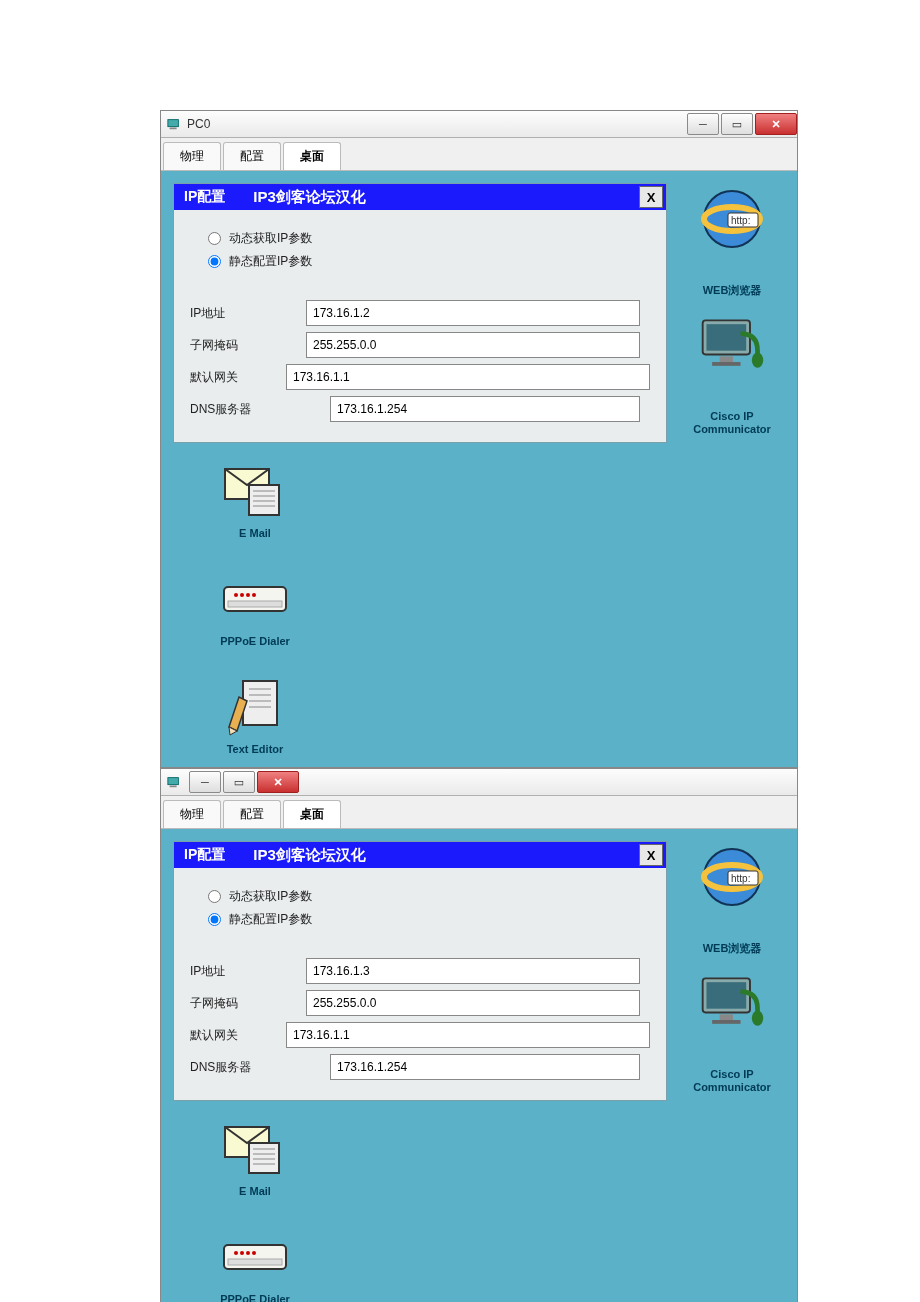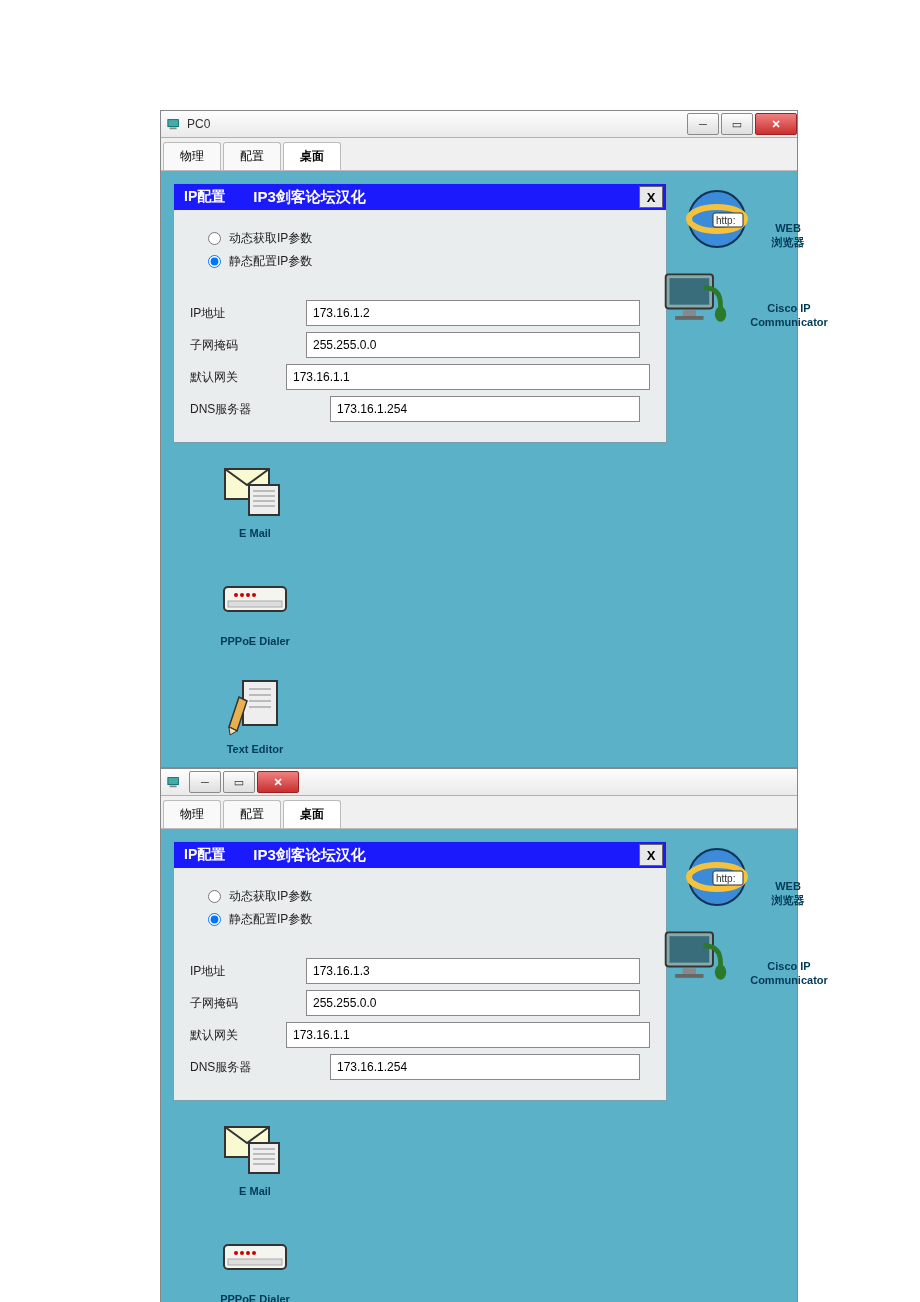--- a/index.html
+++ b/index.html
@@ -33,21 +33,21 @@
   .field { display:flex; align-items:center; margin:6px 0; }
   .field label { width:96px; color:#222; font-size:12px; }
   .field input { height:20px; border:1px solid #888; background:#fff; padding:2px 6px; font-size:12px; color:#000; }
   .field.ip input { width:320px; margin-left:20px; }
   .field.sm input { width:320px; margin-left:20px; }
   .field.gw input { width:350px; margin-left:0; }
   .field.dns input { width:296px; margin-left:44px; }
   .bottom-icons { display:flex; gap:28px; padding:6px 20px 0 34px;flex-direction:column; }
   .dicon { width:96px; display:flex; flex-direction:column; align-items:center; gap:4px; }
   .dicon .lbl { font-size:11px; font-weight:bold; color:#013a55; text-align:center; }
-  .ricon { display:flex; align-items:center; gap:20px; padding:4px; }
+  .ricon { display:flex; flex-direction:column; align-items:center; gap:0; padding:4px; }
   .ricon .lbl { font-size:11px; font-weight:bold; color:#013a55; text-align:center; line-height:1.2;margin-top:33px; }
   .iconbox { width:70px; height:64px; display:flex; align-items:center; justify-content:center; }
   svg { display:block; }
 </style>
 </head>
 <body>
 
 <div class="page">
   <div class="watermark">www.bdocx.com</div>
 

